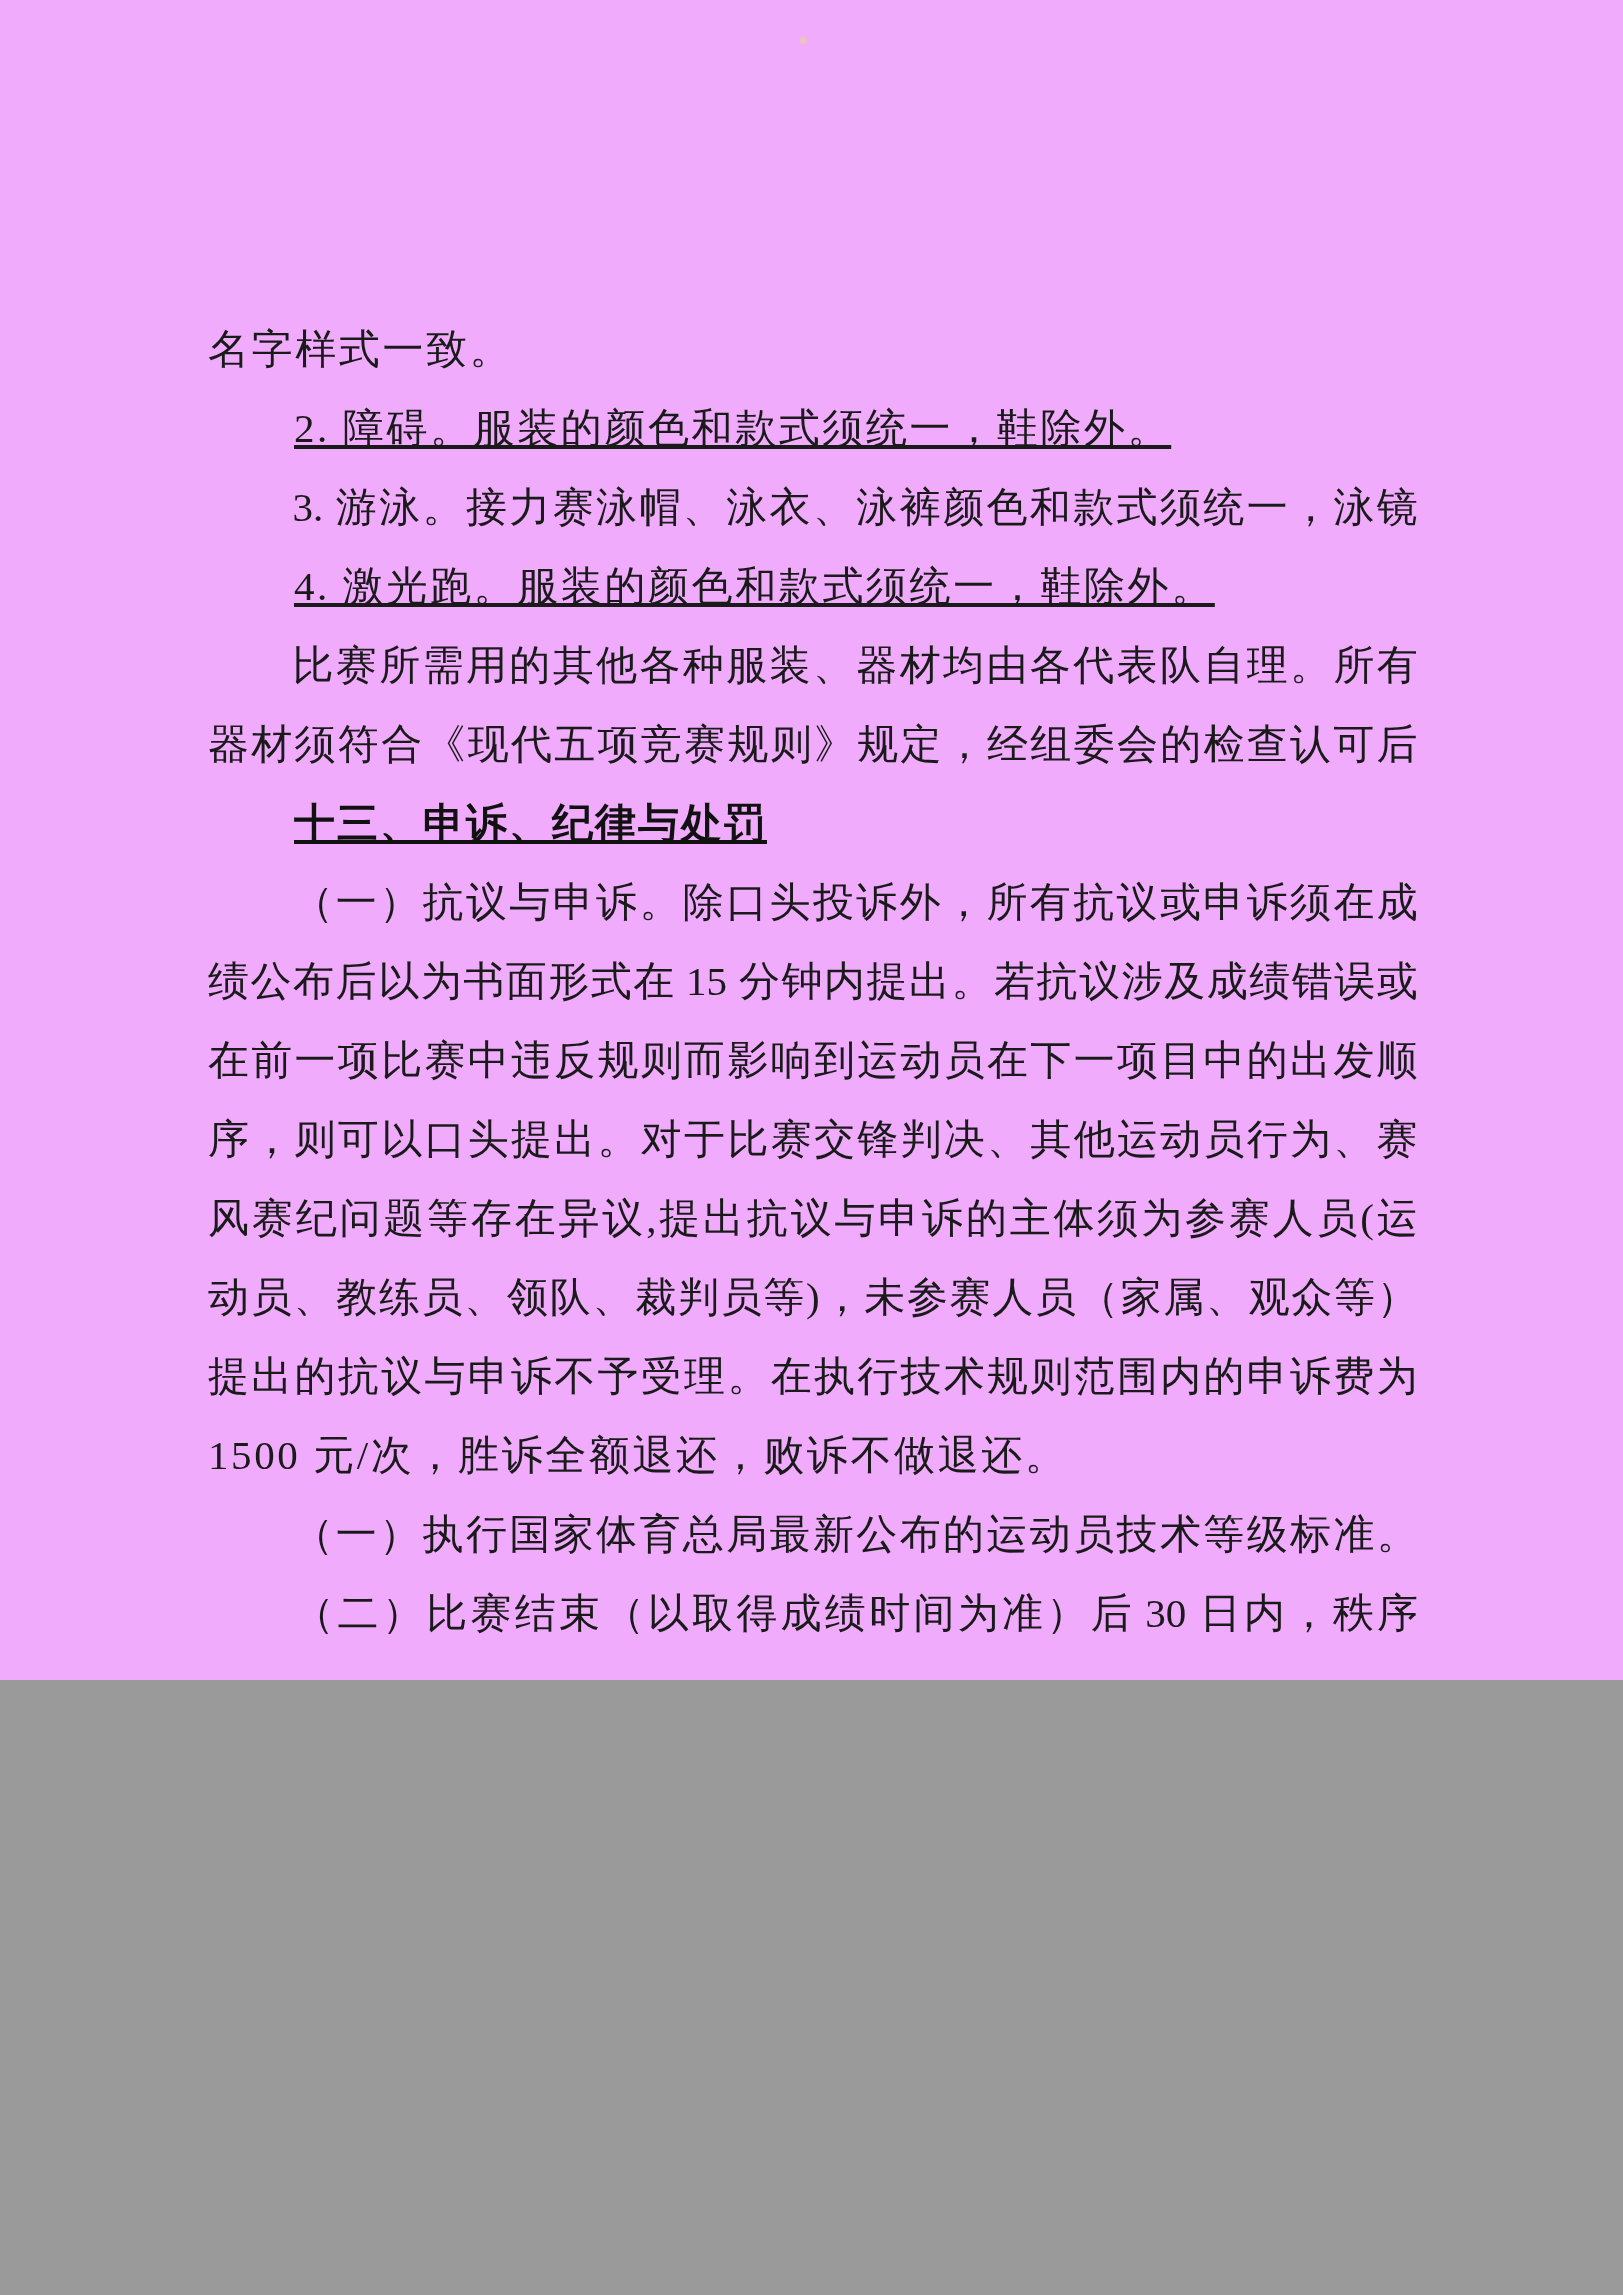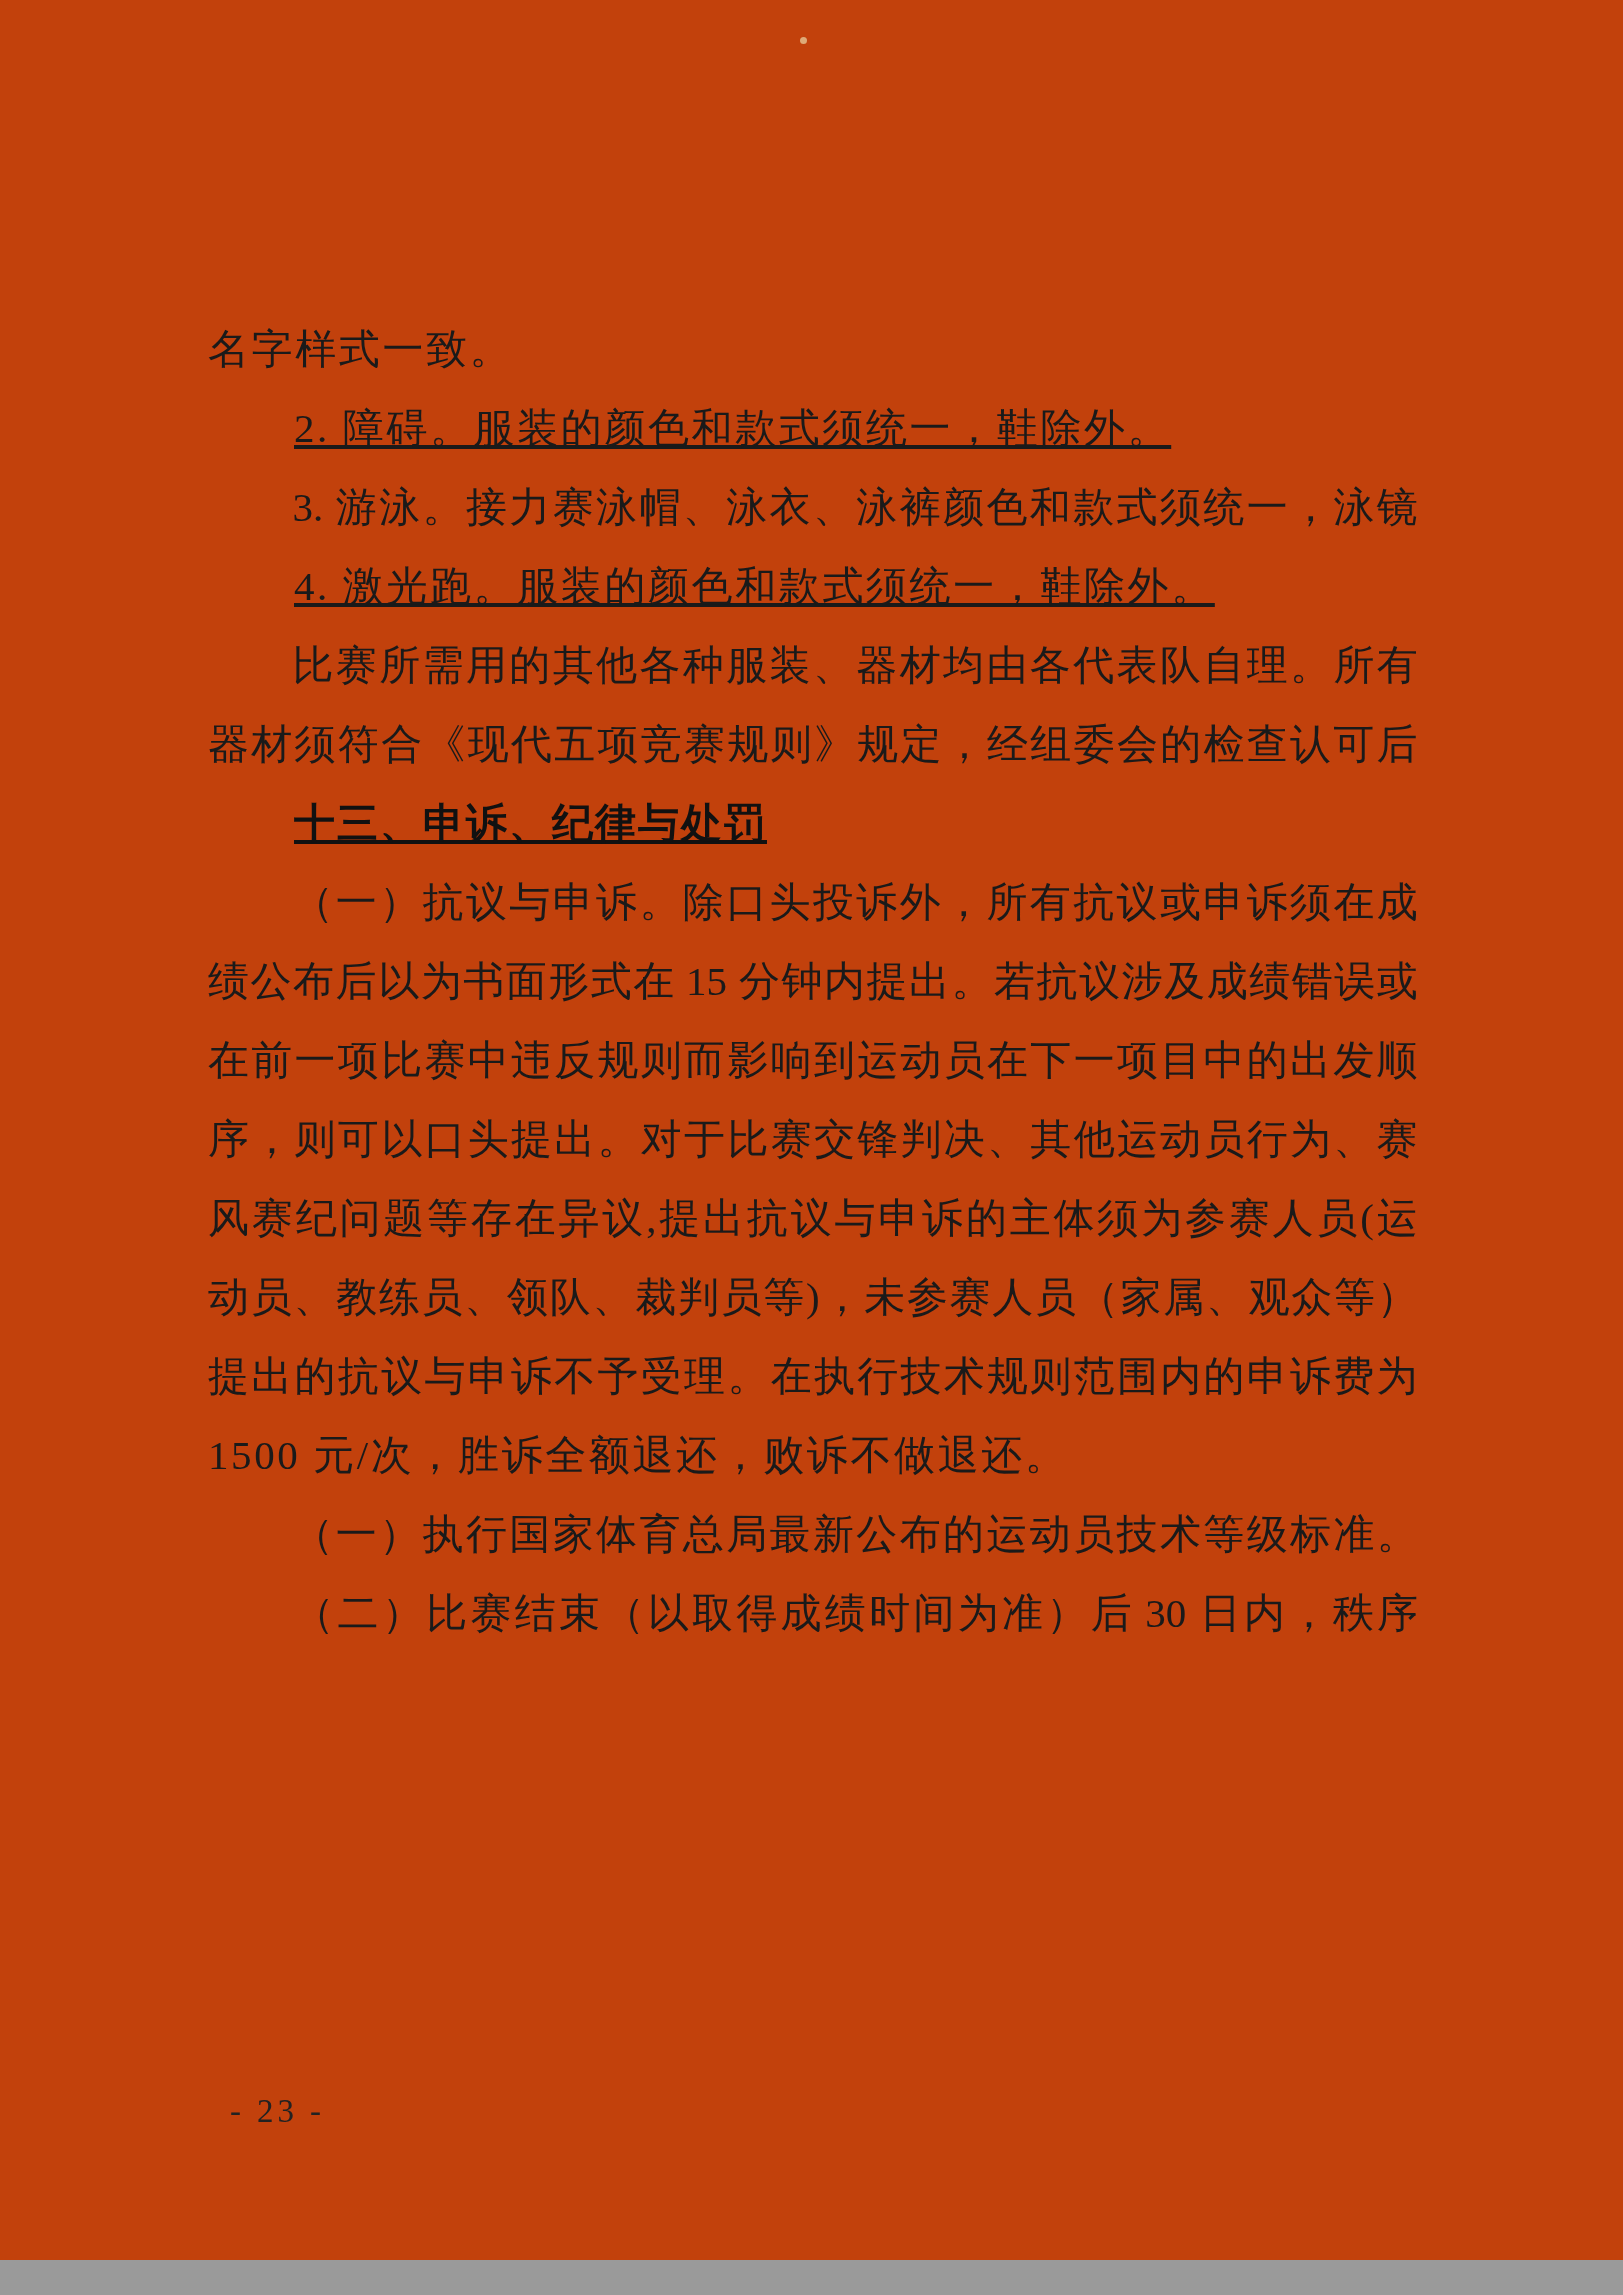--- a/index.html
+++ b/index.html
@@ -1,19 +1,19 @@
 <!DOCTYPE html>
 <html style="font-size:10.5px"><head>
 <meta charset="utf-8">
 <style>
   html,body{margin:0;padding:0;background:#9a9a9a;}
   .page{
     position:relative;
-    width:1623px;height:2260px;
-    background:#c2410c;
+    width:1623px;height:1680px;
+    background:#f0abfc;
     overflow:hidden;
     font-family:"Liberation Serif","DejaVu Serif",serif;
     color:#1a1a1a;
   }
   .body-text{
     position:absolute;
     left:208px;top:310px;
     width:1210px;
     font-size:41px;
     line-height:79px;

